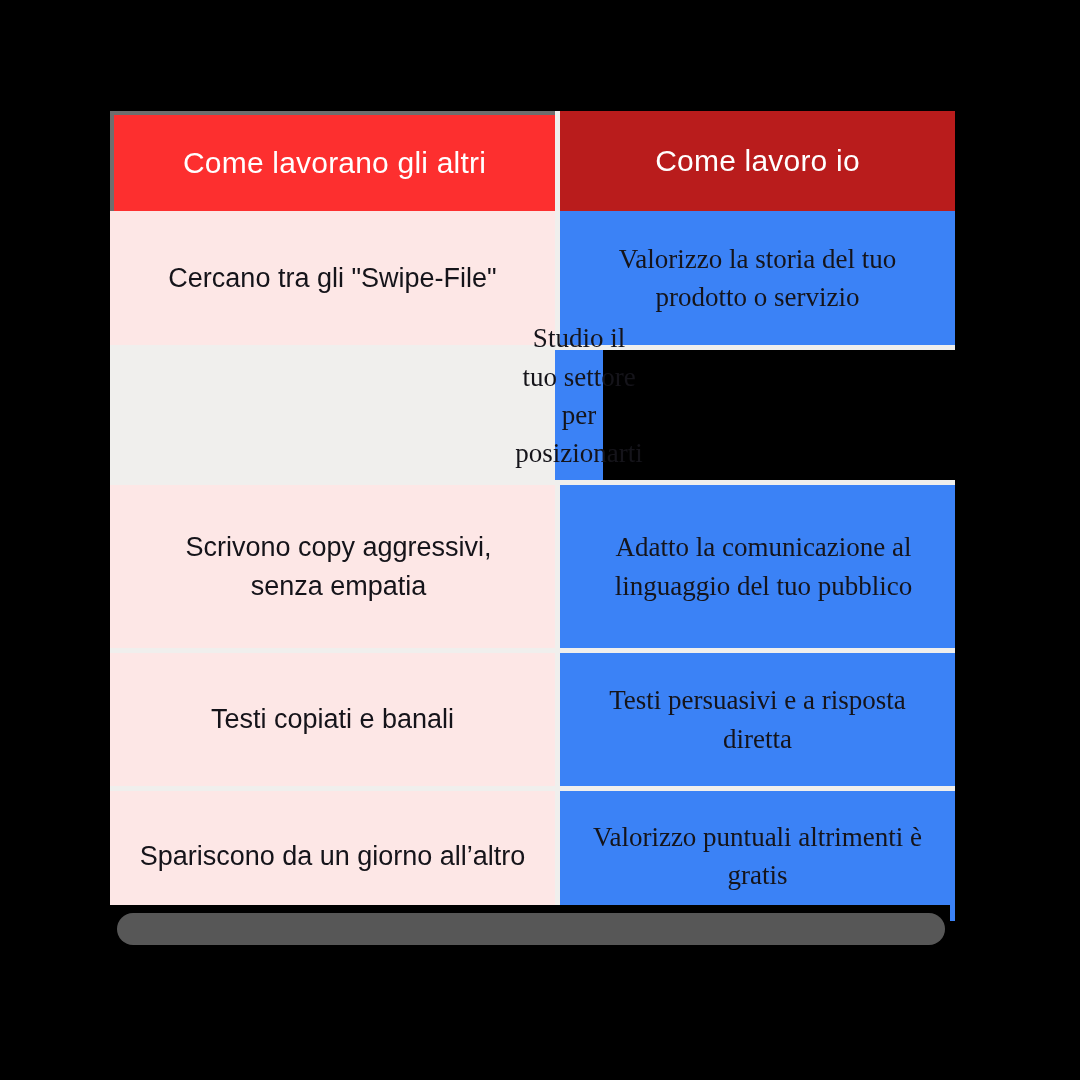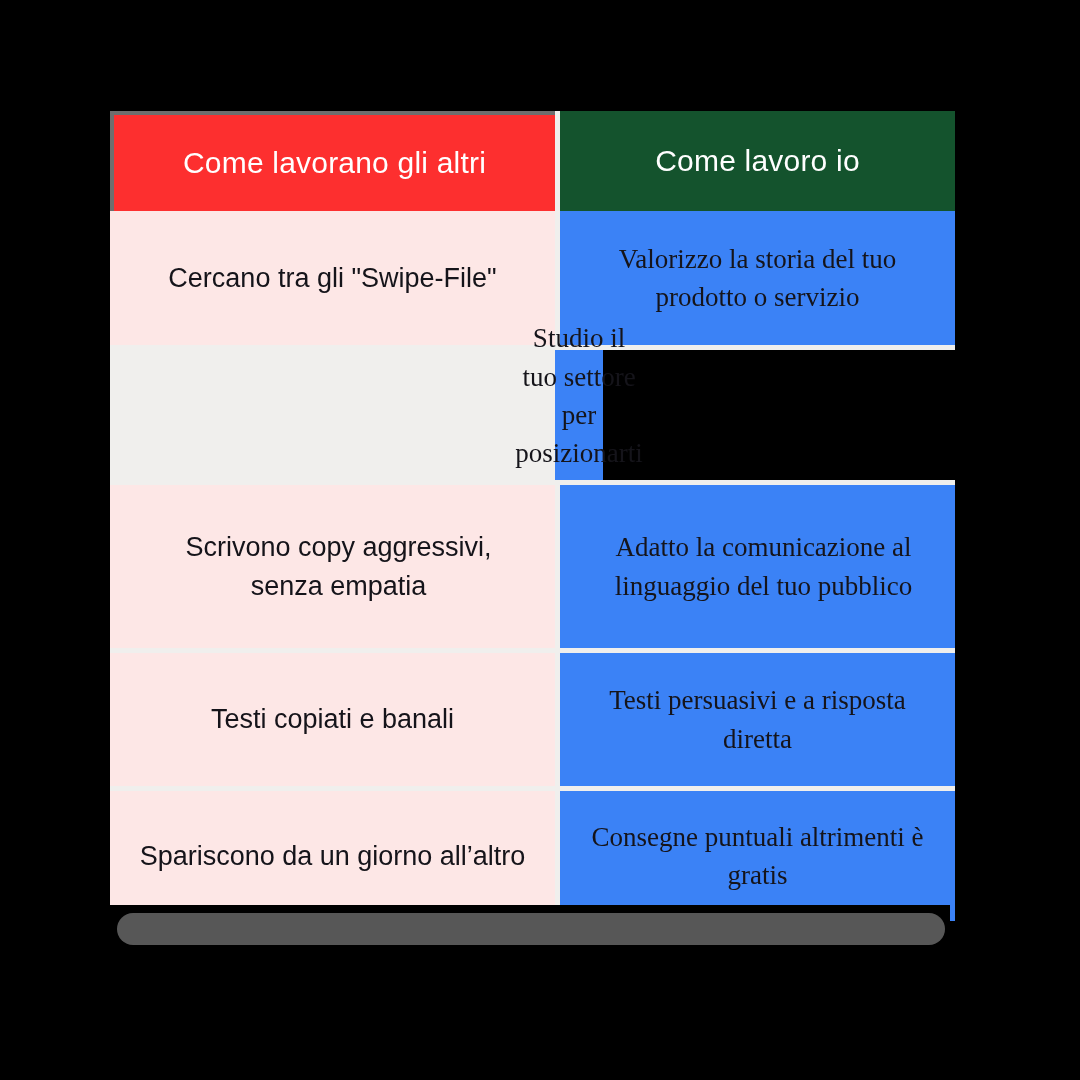--- a/index.html
+++ b/index.html
@@ -43,21 +43,21 @@
     align-items: center;
     justify-content: center;
     text-align: center;
     color: #ffffff;
     font-size: 30px;
     font-weight: 400;
     letter-spacing: .2px;
     box-sizing: border-box;
   }
   .header-left  { background: #fd2f2f; border-top: 4px solid #6e6e6e; border-left: 4px solid #6e6e6e; }
-  .header-right { background: #14532d; }
+  .header-right { background: #b91c1c; }
 
   .row-gap {
     grid-column: 1 / span 3;
     height: 5px;
     background: #f0efed;
   }
 
   .cell {
     display: flex;
     align-items: center;
@@ -144,21 +144,21 @@
       <div class="cell cell-right r-h3">
         <span>Testi persuasivi e a risposta diretta</span>
       </div>
       <div class="row-gap"></div>
 
       <div class="cell cell-left r-h4">
         <span>Spariscono da un giorno all’altro</span>
       </div>
       <div class="gap-col"></div>
       <div class="cell cell-right r-h4">
-        <span>Consegne puntuali altrimenti è gratis</span>
+        <span>Valorizzo puntuali altrimenti è gratis</span>
       </div>
 
     </div>
   </div>
 
   <div class="scrollbar-track">
     <div class="scrollbar-thumb"></div>
   </div>
 
 </div>

